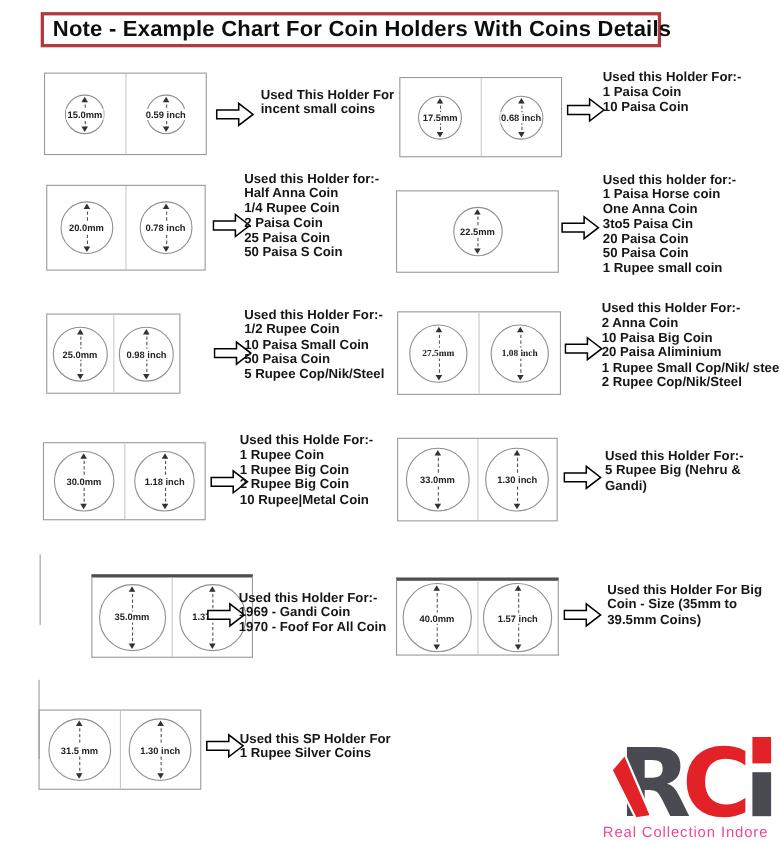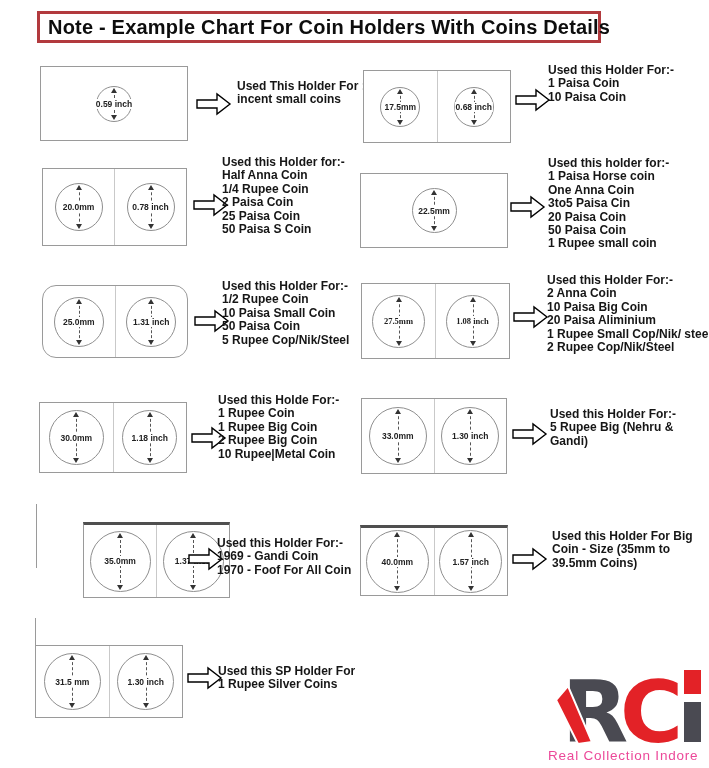--- a/index.html
+++ b/index.html
@@ -52,20 +52,28 @@
   <span class="t">Note - Example Chart For Coin Holders With Coins Details</span>
 </div>
 
 <div class="unit" style="left:40px;top:66px;">
   <div class="hbox" style="width:148px;height:75px;">
     <div class="cell">
       <div class="coin" style="width:36px;height:36px;">
         <div class="dline"></div>
         <div class="ah up"></div>
         <div class="ah dn"></div>
+        <div class="clbl">15.0mm</div>
+      </div>
+    </div>
+    <div class="cell">
+      <div class="coin" style="width:36px;height:36px;">
+        <div class="dline"></div>
+        <div class="ah up"></div>
+        <div class="ah dn"></div>
         <div class="clbl">0.59 inch</div>
       </div>
     </div>
   </div>
   <svg class="arrow" style="left:156px;top:26px;" width="36" height="24" viewBox="0 0 36 24">
       <polygon points="1,8 21,8 21,2 34,12 21,22 21,16 1,16" fill="#fff" stroke="#000" stroke-width="1.4"></polygon>
     </svg>
   <div class="desc" style="left:197px;top:14px;">
     <div>Used This Holder For :</div>
     <div>incent small coins</div>
@@ -152,35 +160,35 @@
     <div>1 Paisa Horse coin</div>
     <div>One Anna Coin</div>
     <div>3to5 Paisa Cin</div>
     <div>20 Paisa Coin</div>
     <div>50 Paisa Coin</div>
     <div>1 Rupee small coin</div>
   </div>
 </div>
 
 <div class="unit" style="left:42px;top:285px;">
-  <div class="hbox" style="width:146px;height:73px;border-radius:14px;">
+  <div class="hbox" style="width:122px;height:73px;">
     <div class="cell">
       <div class="coin" style="width:50px;height:50px;">
         <div class="dline"></div>
         <div class="ah up"></div>
         <div class="ah dn"></div>
         <div class="clbl">25.0mm</div>
       </div>
     </div>
     <div class="cell">
       <div class="coin" style="width:50px;height:50px;">
         <div class="dline"></div>
         <div class="ah up"></div>
         <div class="ah dn"></div>
-        <div class="clbl">1.31 inch</div>
+        <div class="clbl">0.98 inch</div>
       </div>
     </div>
   </div>
   <svg class="arrow" style="left:152px;top:24px;" width="36" height="24" viewBox="0 0 36 24">
       <polygon points="1,8 21,8 21,2 34,12 21,22 21,16 1,16" fill="#fff" stroke="#000" stroke-width="1.4"></polygon>
     </svg>
   <div class="desc" style="left:180px;top:-5px;">
     <div>Used this Holder For:-</div>
     <div>1/2 Rupee Coin</div>
     <div>10 Paisa Small Coin</div>

